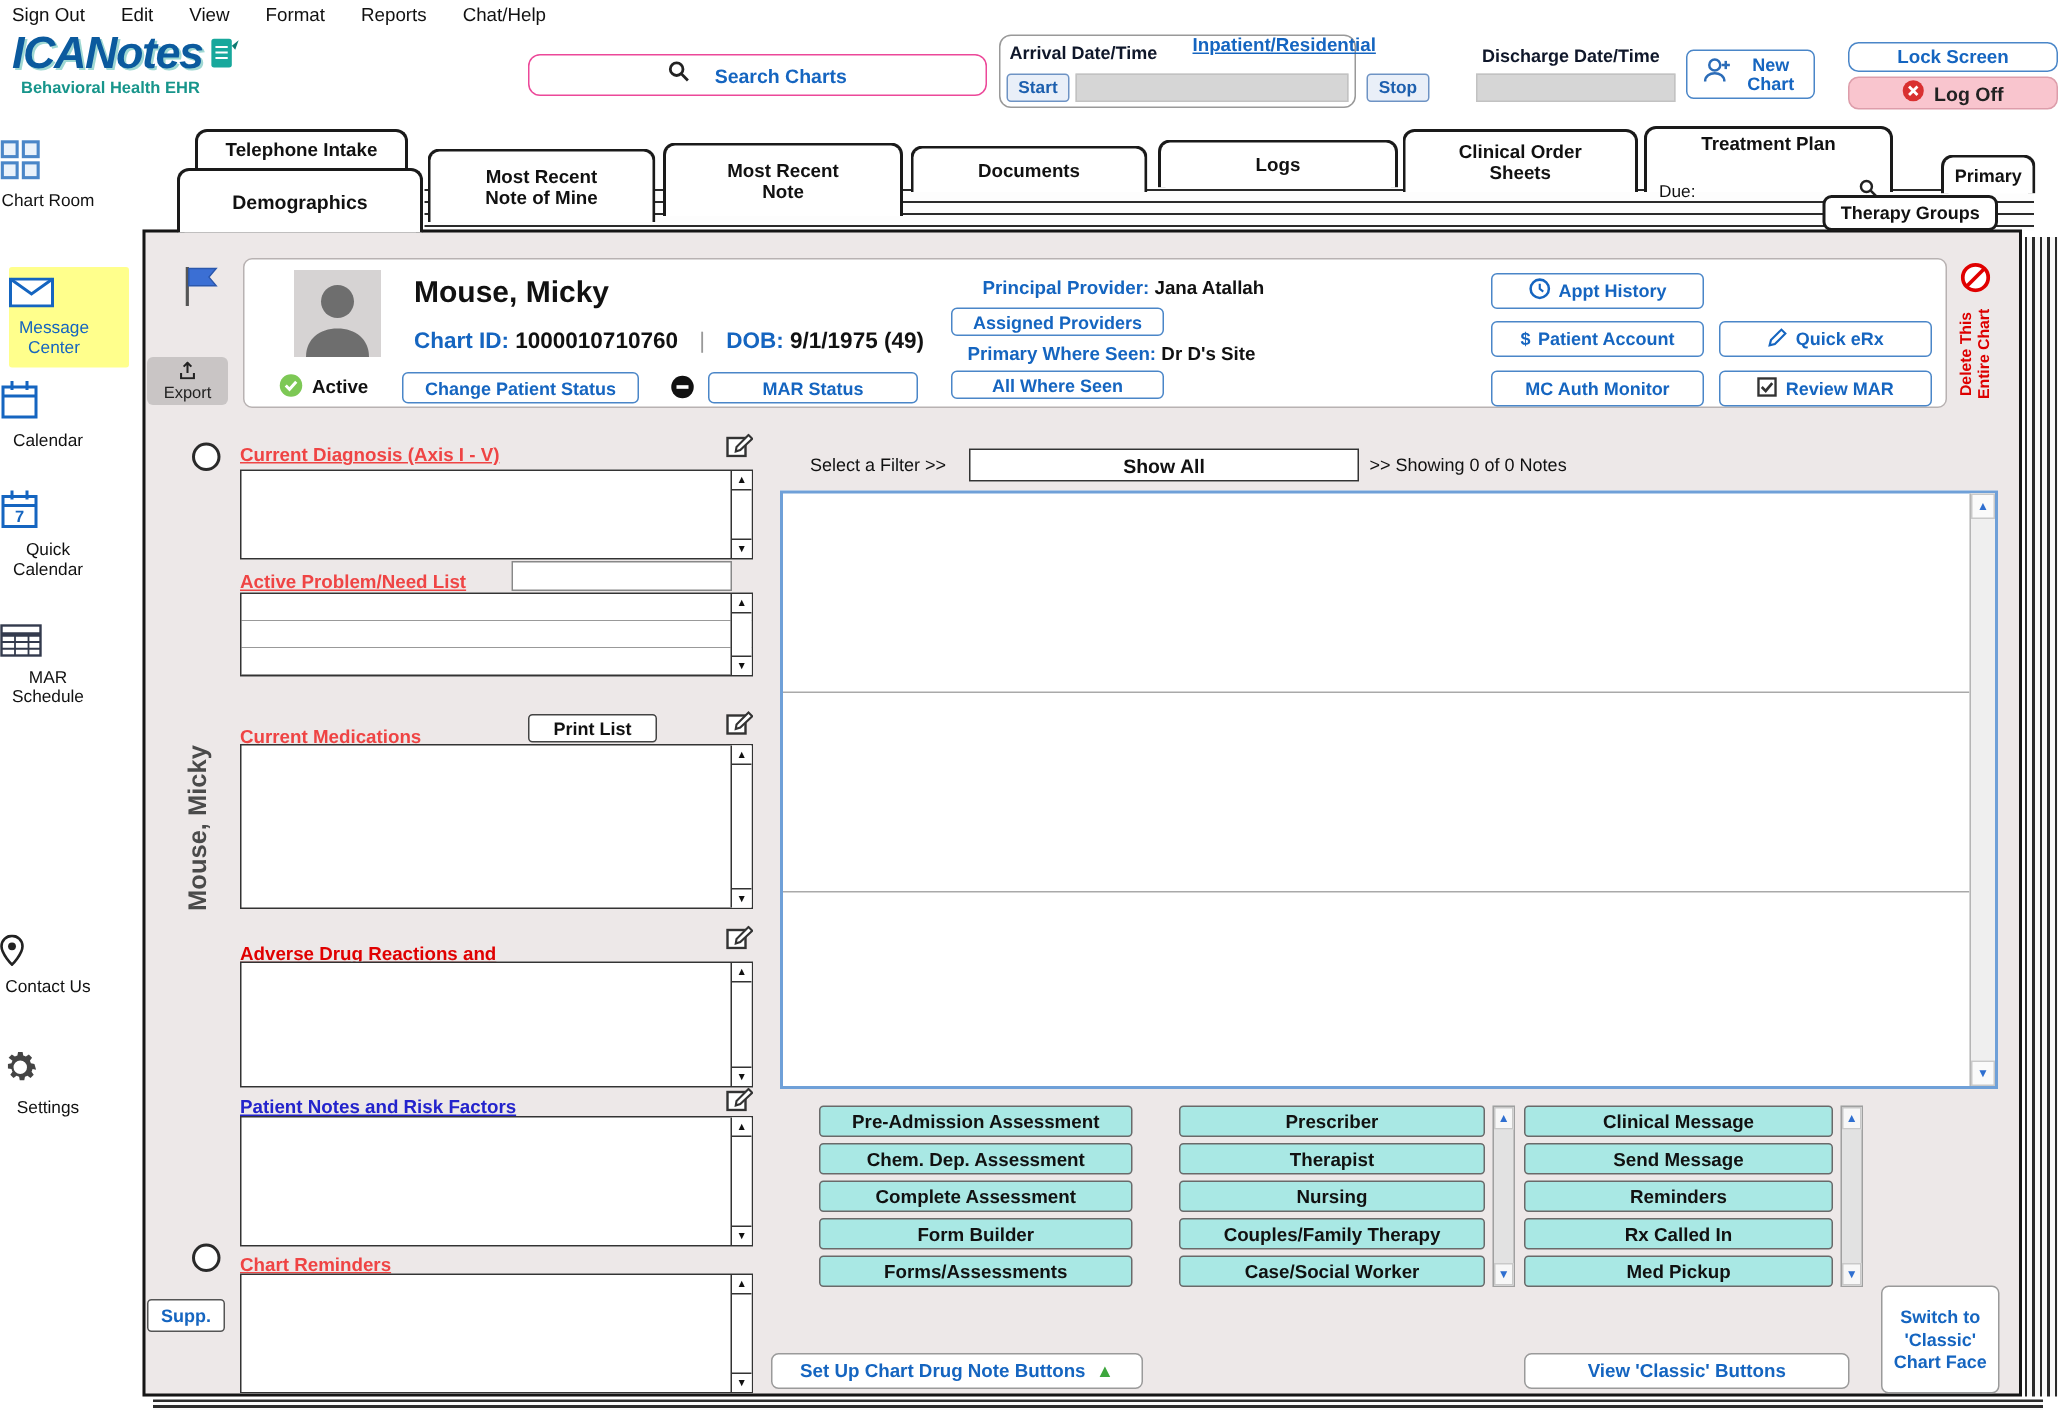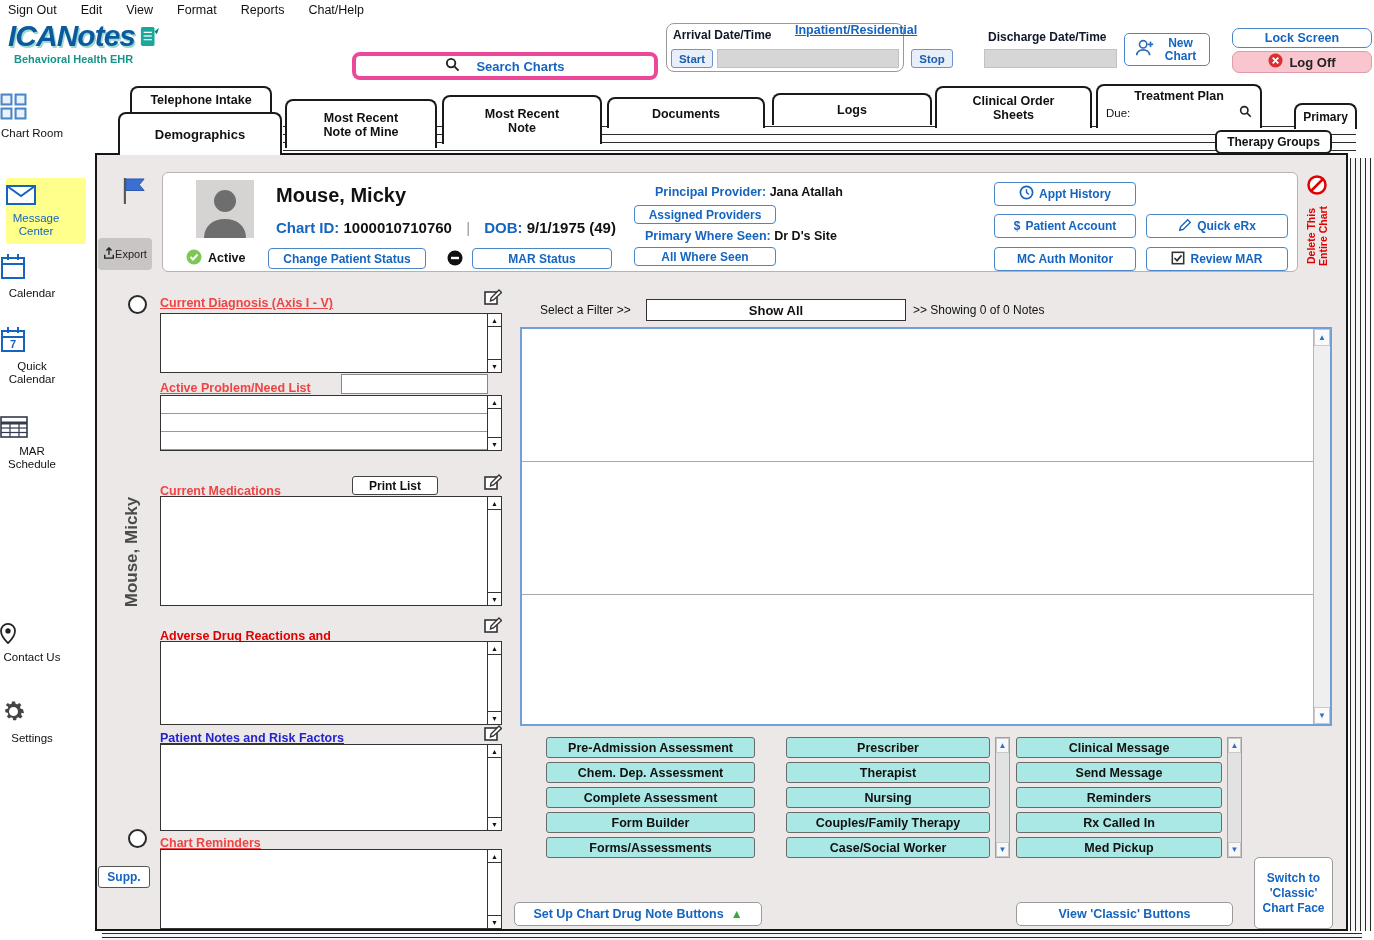--- a/index.html
+++ b/index.html
@@ -8,21 +8,21 @@
 
 
 #menubar{position:absolute;left:0;top:0;width:100%;height:19px;display:flex;align-items:center;gap:24px;padding-left:8px;font-size:12.5px;background:#fff}
 .menu-item{cursor:default;white-space:nowrap}
 
 
 #logo{position:absolute;left:8px;top:20px;width:205px;height:62px}
 #logo .lrow{display:flex;align-items:flex-end;gap:5px}
 #logo .lmain{font-size:30px;font-weight:bold;font-style:italic;color:#0B5A9E;letter-spacing:-1px;line-height:32px;text-shadow:1.5px 1.5px 0 #9FD8D3}
 #logo .lsub{font-size:11px;font-weight:bold;color:#17958B;padding-left:6px;margin-top:1px}
-#searchbox{position:absolute;left:352px;top:52px;width:306px;height:28px;background:#fff;border:4px solid #ec4899;border-radius:8px;display:flex;align-items:center;justify-content:center;gap:16px;cursor:pointer}
+#searchbox{position:absolute;left:352px;top:36px;width:306px;height:28px;background:#fff;border:1px solid #ec4899;border-radius:8px;display:flex;align-items:center;justify-content:center;gap:16px;cursor:pointer}
 #searchbox .lbl{color:#1565C0;font-weight:bold;font-size:13px}
 #arrival-box{position:absolute;left:666px;top:23px;width:238px;height:49px;border:1px solid #999;border-radius:8px}
 .fld-label{position:absolute;font-size:12px;font-weight:bold;color:#0f172a;white-space:nowrap}
 #arrival-label{left:673px;top:28px}
 #discharge-label{left:988px;top:30px}
 .ss-btn{position:absolute;height:19px;background:#E9EFF8;border:1px solid #6E93C4;border-radius:3px;color:#1C5FAE;font-weight:bold;font-size:11.5px;display:flex;align-items:center;justify-content:center;cursor:pointer}
 #start-btn{left:671px;top:49px;width:42px}
 #stop-btn{left:911px;top:49px;width:42px}
 .gray-fld{position:absolute;height:19px;background:#D6D6D6;border:1px solid #c2c2c2;cursor:pointer}
 #arrival-fld{left:717px;top:49px;width:182px}
@@ -54,31 +54,31 @@
 #tab-demographics{left:118px;top:112px;width:164px;height:43px;font-size:13px}
 #tab-mrnom{left:285px;top:99px;width:152px;height:49px}
 #tab-mrnom span{width:95px}
 #tab-mrn{left:442px;top:95px;width:160px;height:49px}
 #tab-mrn span{width:85px}
 #tab-documents{left:607px;top:97px;width:158px;height:31px}
 #tab-logs{left:772px;top:93px;width:160px;height:32px}
 #tab-cos{left:935px;top:86px;width:157px;height:42px}
 #tab-cos span{width:105px}
 #tab-treatment{left:1096px;top:84px;width:166px;height:44px;flex-direction:column;justify-content:flex-start;padding-top:3px}
-#tab-treatment .tp-due{display:flex;width:100%;padding:0 8px;justify-content:space-between;align-items:center;font-weight:normal;font-size:11.5px;margin-top:2px}
+#tab-treatment .tp-due{display:flex;width:100%;padding:0 8px;justify-content:space-between;align-items:center;font-weight:normal;font-size:11.5px;margin-top:16px}
 #tab-kardex{left:1294px;top:103px;width:63px;height:26px;font-size:12px}
 #tab-therapy{left:1215px;top:130px;width:117px;height:24px;border-radius:6px;border-bottom:2px solid #1a1a1a;font-size:12px}
 
 
 #chart-face{position:absolute;left:95px;top:153px;width:1253px;height:778px;background:#EDE8E8;border:2px solid #151515}
 
 
 #pt-card{position:absolute;left:162px;top:172px;width:1136px;height:100px;background:#fff;border:1px solid #b8b2b2;border-radius:6px}
 #flag{position:absolute;left:122px;top:176px;cursor:pointer}
-#export{position:absolute;left:98px;top:238px;width:54px;height:32px;background:#C9C5C5;border-radius:4px;display:flex;flex-direction:row;align-items:center;justify-content:center;font-size:11px;color:#222;cursor:pointer;line-height:12px}
+#export{position:absolute;left:98px;top:238px;width:54px;height:32px;background:#C9C5C5;border-radius:4px;display:flex;flex-direction:column;align-items:center;justify-content:center;font-size:11px;color:#222;cursor:pointer;line-height:12px}
 #avatar{position:absolute;left:196px;top:180px;width:58px;height:58px;cursor:pointer}
 #pt-name{position:absolute;left:276px;top:184px;font-size:20px;font-weight:bold}
 #pt-ids{position:absolute;left:276px;top:219px;font-size:15px;font-weight:bold;white-space:nowrap}
 #pt-ids .b{color:#1565C0}
 #pt-ids .sep{color:#999;margin:0 10px;font-weight:normal}
 .blue-btn{position:absolute;background:#fff;border:1px solid #4A86C8;border-radius:4px;color:#1565C0;font-weight:bold;font-size:12px;display:flex;align-items:center;justify-content:center;gap:5px;cursor:pointer;white-space:nowrap}
 #check-active{position:absolute;left:186px;top:249px}
 #active-lbl{position:absolute;left:208px;top:251px;font-weight:bold;font-size:12.5px}
 #btn-chgstatus{left:268px;top:248px;width:158px;height:21px}
 #minus-ic{position:absolute;left:447px;top:250px;cursor:pointer}

